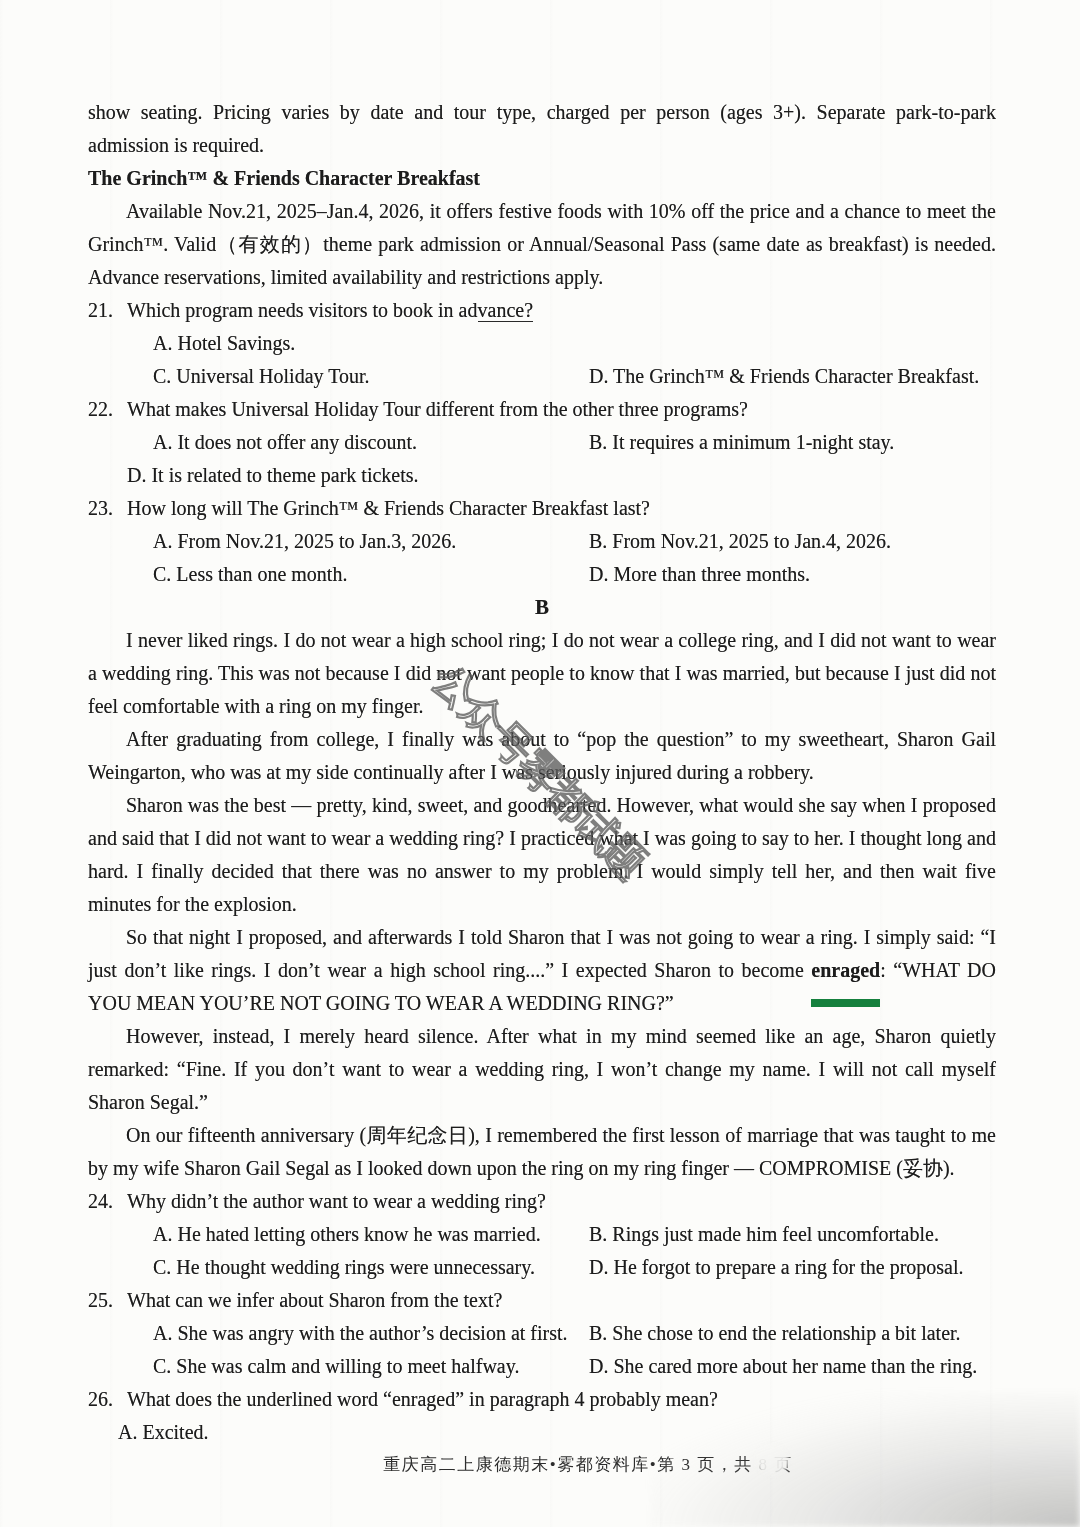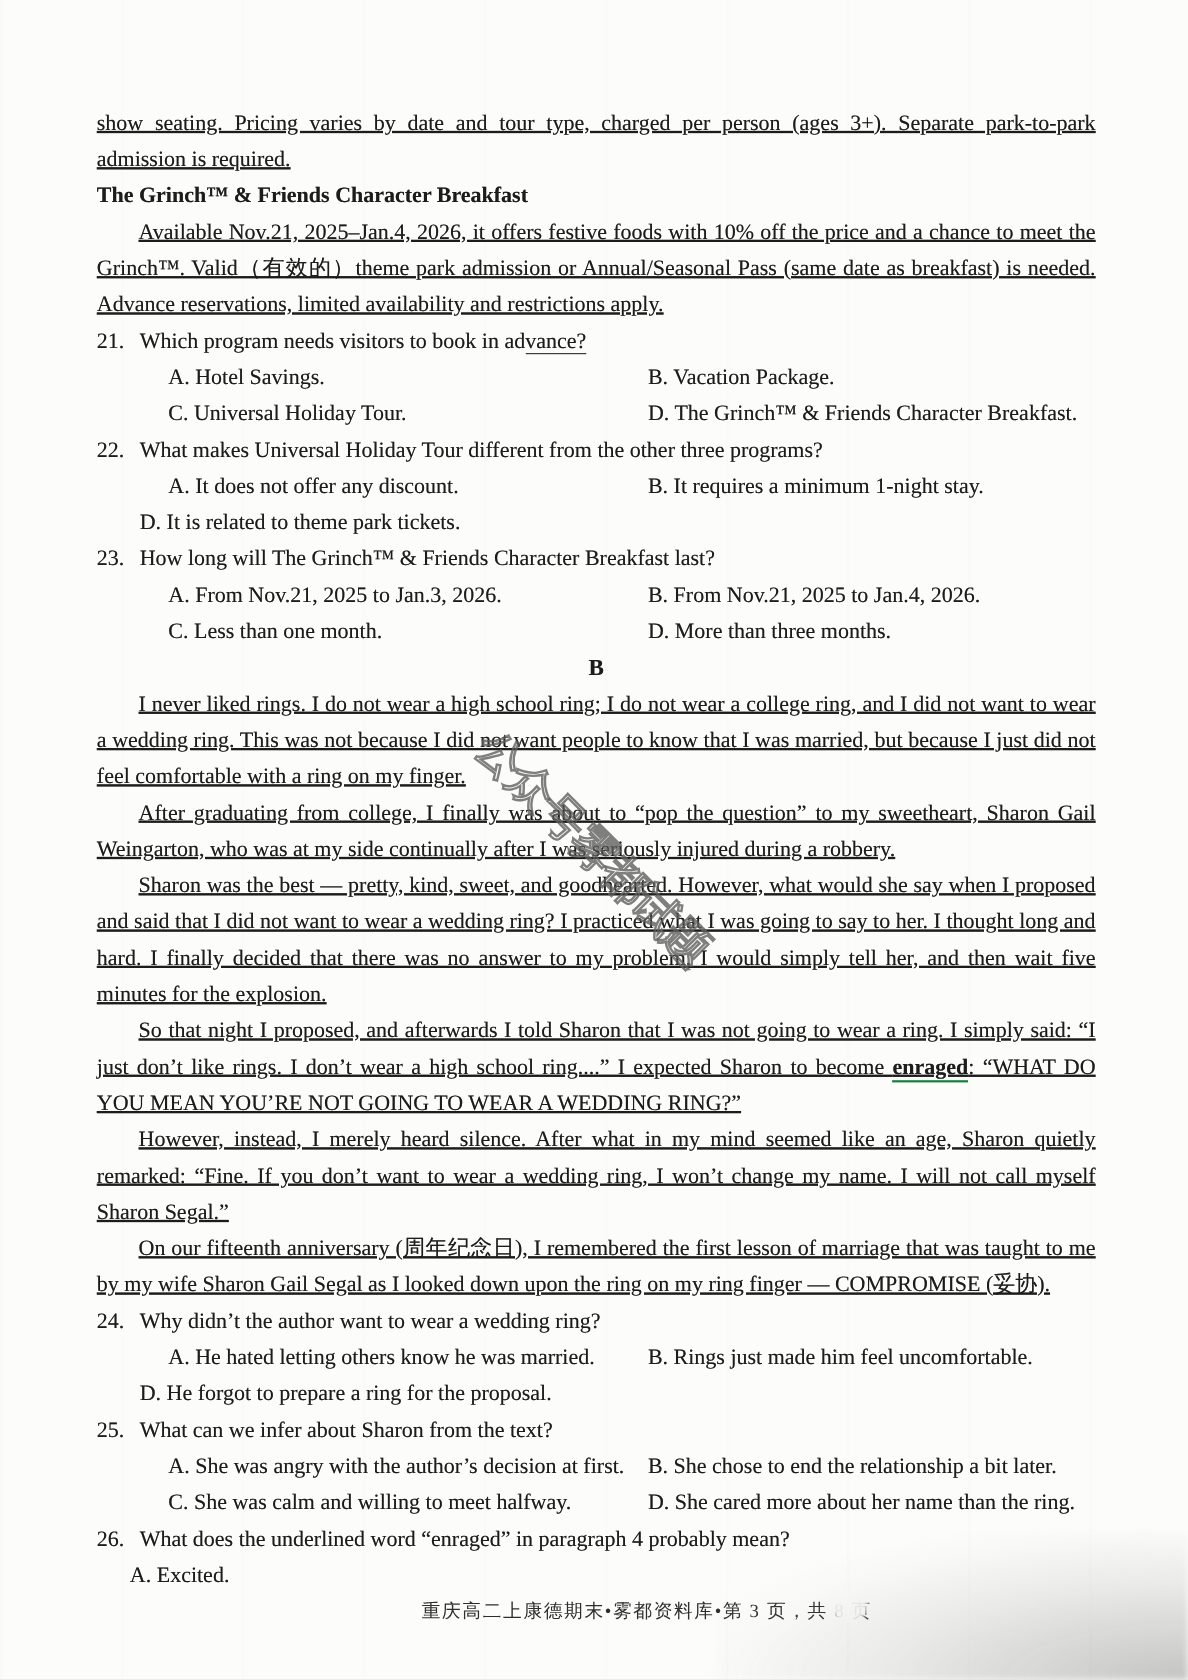--- a/index.html
+++ b/index.html
@@ -12,37 +12,37 @@
     font-family:"Liberation Serif","DejaVu Serif",serif;
     color:#1c1c1c;
     font-size:20px;
     line-height:33px;
     text-shadow:0 0 .5px rgba(25,25,25,.55);
   }
   .content{
     position:absolute;left:88px;top:96px;width:908px;
   }
   .content p{margin:0;}
-  .just{text-align:justify;text-decoration:underline;}
+  .just{text-align:justify;}
   .indent{text-indent:38px;}
   .bold{font-weight:bold;}
   .bhead{text-align:center;font-weight:bold;font-size:21px;}
   .qline{display:flex;}
   .qnum{flex:0 0 39px;}
   .qstem{flex:1;}
   .optrow{display:flex;padding-left:39px;}
   .optA{flex:0 0 436px;margin-left:26px;}
   .optB{flex:1;}
   .q26row{display:flex;padding-left:30px;flex-direction:column;}
   .q26row .o1{flex:0 0 222px;}
   .q26row .o2{flex:0 0 228px;margin-left:28px;}
   .q26row .o3{flex:0 0 230px;}
   .q26row .o4{flex:1;}
   .u-artifact{border-bottom:1.6px solid #2a2a2a;}
-  .enraged{font-weight:bold;border-bottom:2px solid #15803d;padding-bottom:1px;}
+  .enraged{font-weight:bold;border-bottom:8px solid #15803d;padding-bottom:18px;}
   .watermark{
     position:absolute;left:452px;top:660px;
     transform:rotate(45deg);transform-origin:0 0;
     font-family:"Liberation Sans","DejaVu Sans",sans-serif;
     font-size:42px;letter-spacing:-2px;white-space:nowrap;
     color:transparent;
     -webkit-text-stroke:2.2px rgba(95,95,95,.8);
     text-shadow:none;
   }
   .footer{
@@ -88,21 +88,20 @@
 
     <p class="just indent">Available Nov.21, 2025–Jan.4, 2026, it offers festive foods with 10% off the price and a chance to meet the Grinch™. Valid（有效的）theme park admission or Annual/Seasonal Pass (same date as breakfast) is needed. Advance reservations, limited availability and restrictions apply.</p>
 
     <div>
       <div class="qline">
         <span class="qnum">21.</span>
         <span class="qstem"><span>Which program needs visitors to book in ad</span><span class="u-artifact">vance?</span></span>
       </div>
       <div class="optrow">
         <span class="optA">A. Hotel Savings.</span>
-        <span class="optB">B. Vacation Package.</span>
       </div>
       <div class="optrow">
         <span class="optA">C. Universal Holiday Tour.</span>
         <span class="optB">D. The Grinch™ &amp; Friends Character Breakfast.</span>
       </div>
     </div>
 
     <div>
       <div class="qline">
         <span class="qnum">22.</span>
@@ -144,20 +143,21 @@
     <div>
       <div class="qline">
         <span class="qnum">24.</span>
         <span class="qstem">Why didn’t the author want to wear a wedding ring?</span>
       </div>
       <div class="optrow">
         <span class="optA">A. He hated letting others know he was married.</span>
         <span class="optB">B. Rings just made him feel uncomfortable.</span>
       </div>
       <div class="optrow">
+        <span class="optA">C. He thought wedding rings were unnecessary.</span>
         <span class="optB">D. He forgot to prepare a ring for the proposal.</span>
       </div>
     </div>
 
     <div>
       <div class="qline">
         <span class="qnum">25.</span>
         <span class="qstem">What can we infer about Sharon from the text?</span>
       </div>
       <div class="optrow">

